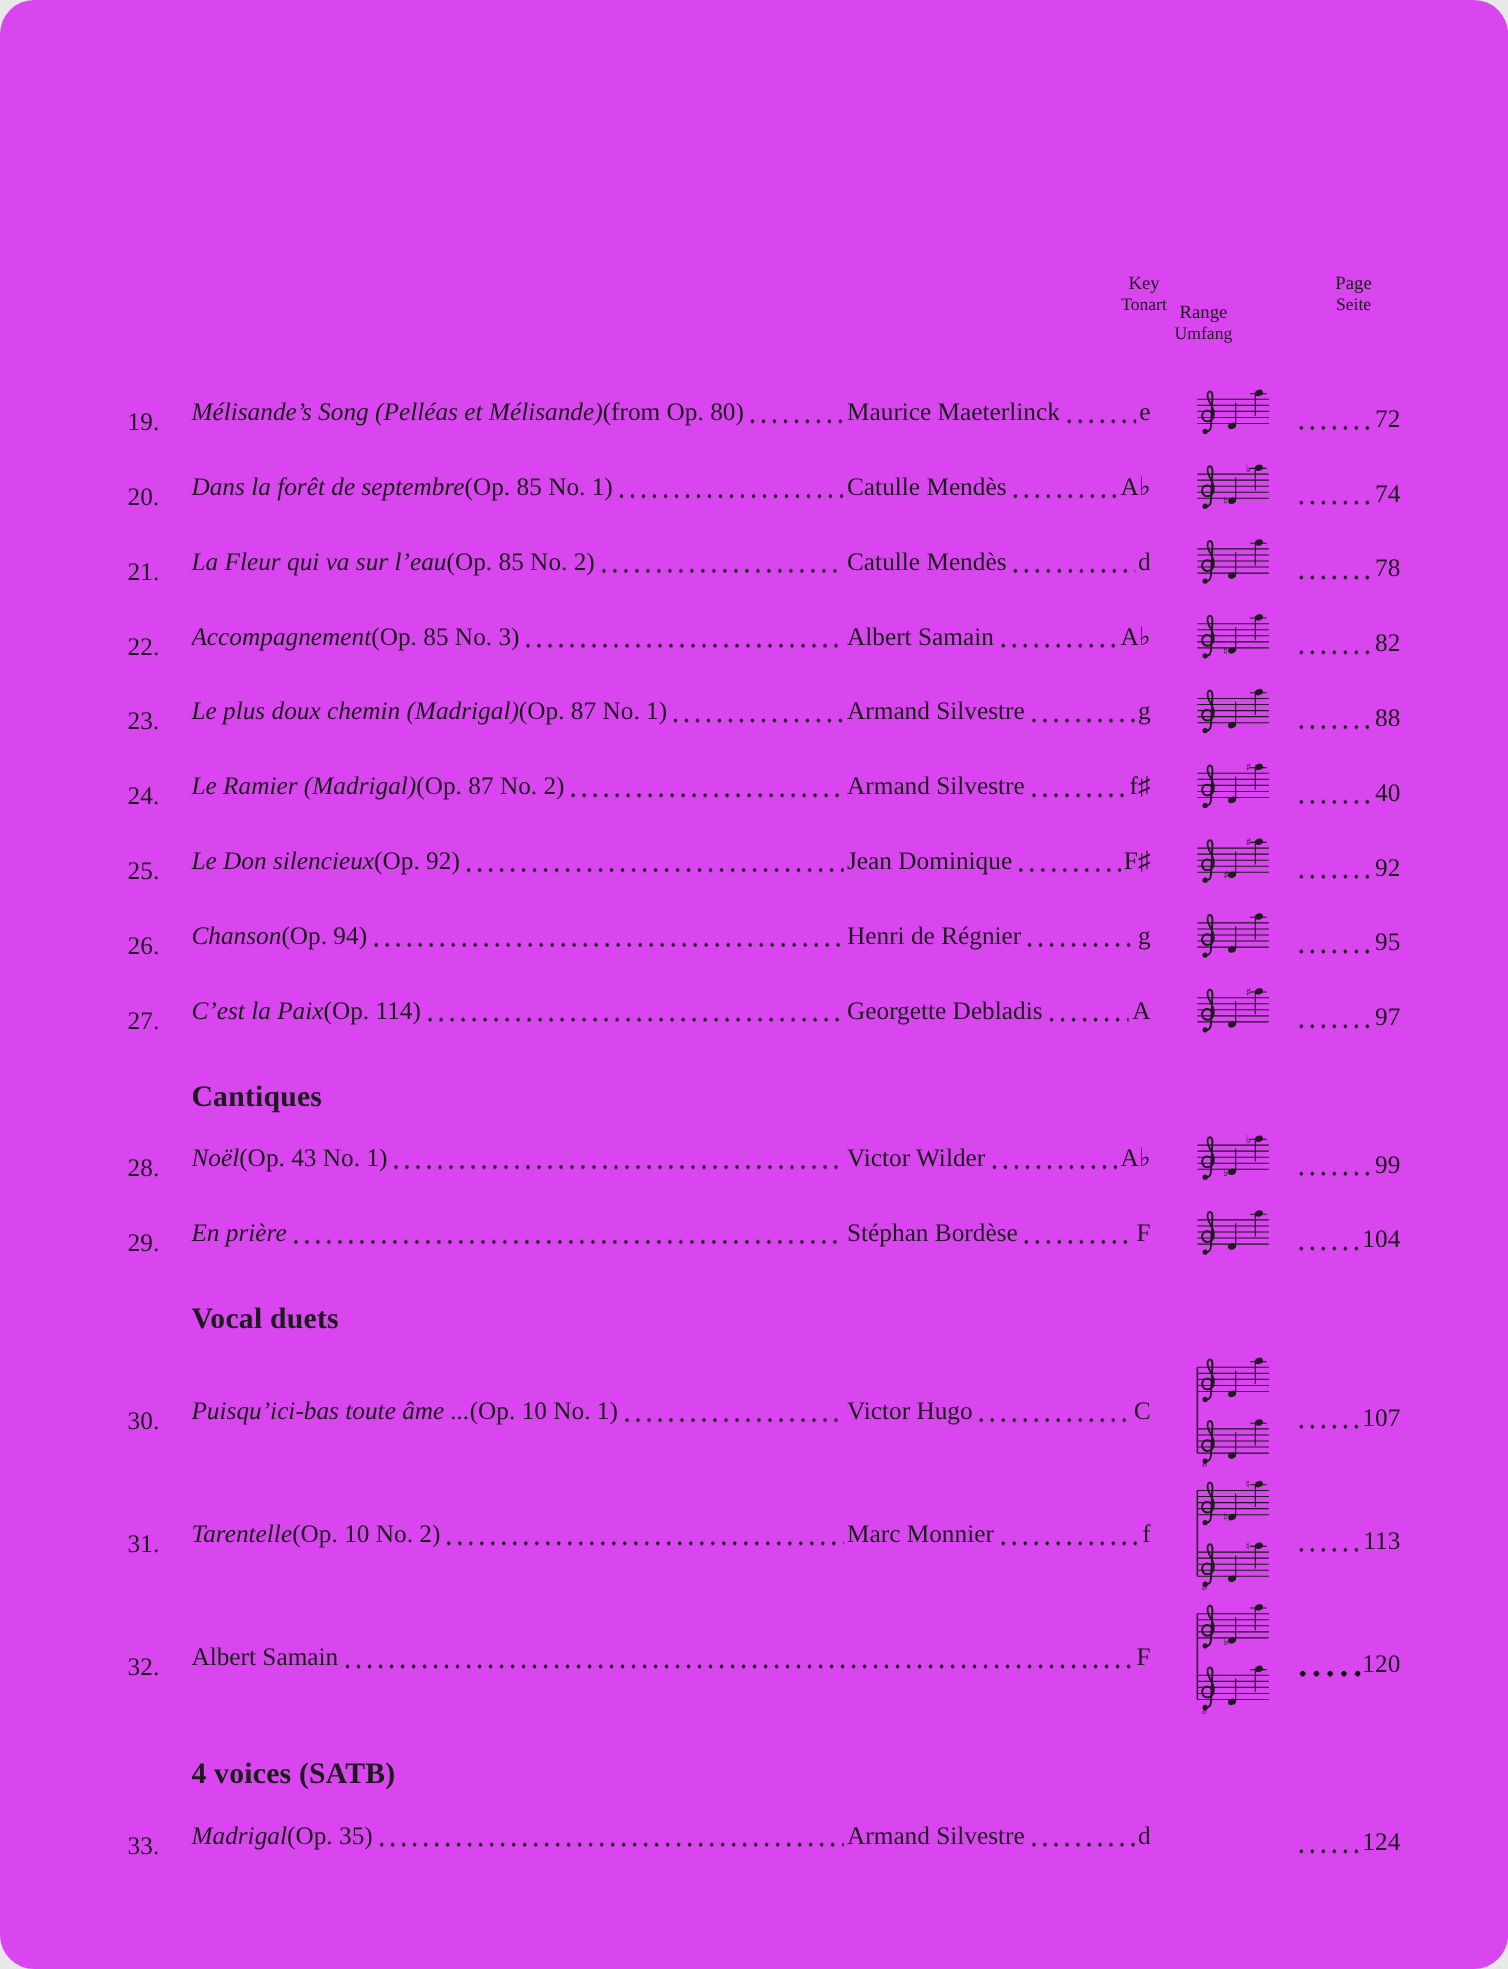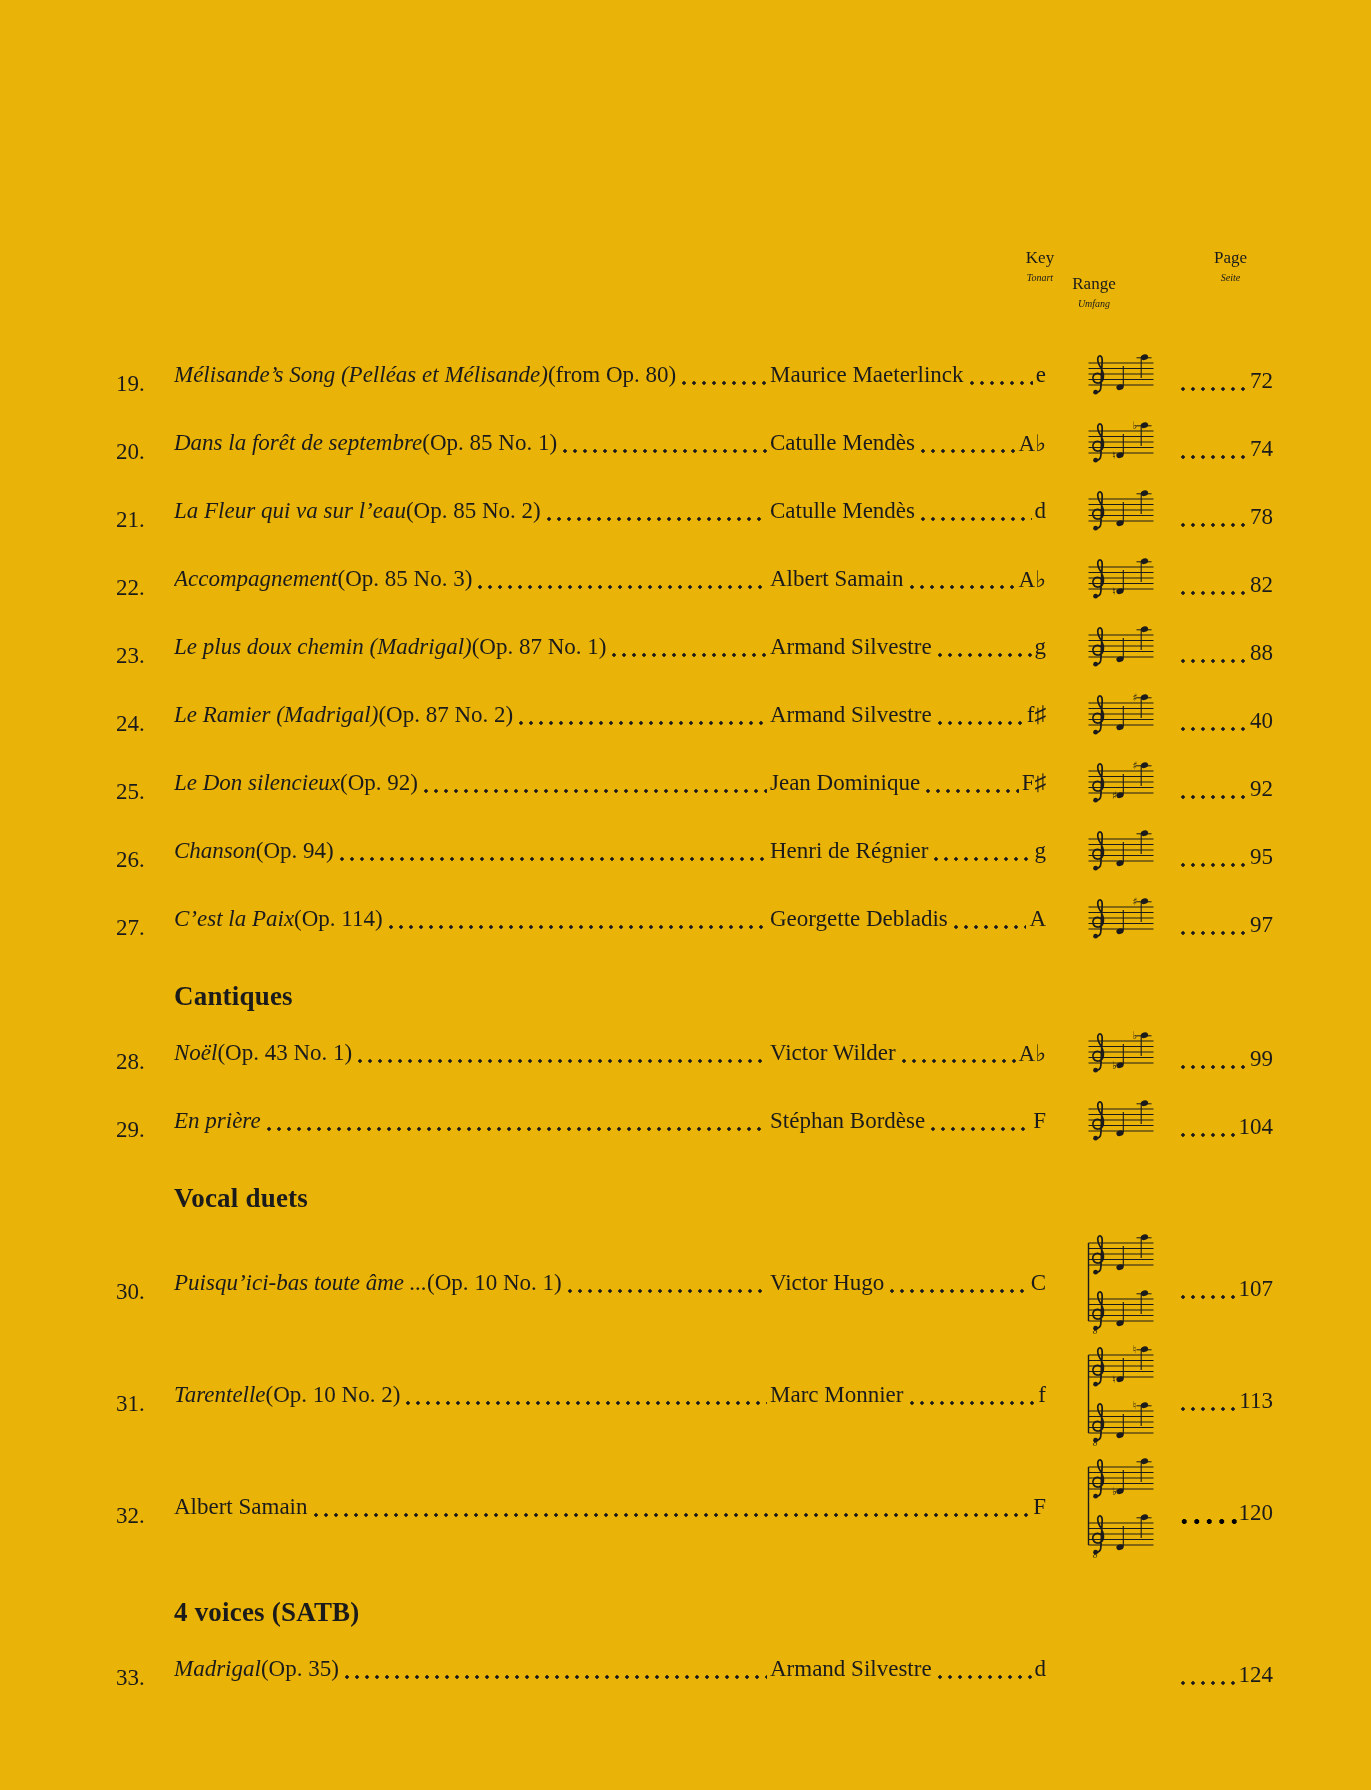--- a/index.html
+++ b/index.html
@@ -1,30 +1,31 @@
 <!DOCTYPE html>
 <html><head>
 <meta charset="utf-8">
 <style>
   html,body{margin:0;padding:0;background:#e8e8e8;}
   .page{
     position:relative;
     width:1371px;height:1790px;
     margin:0 auto;
-    background:#eab308;
+    background:#d946ef;
     color:#1b1b1b;
     font-family:"Liberation Serif","DejaVu Serif",serif;
     overflow:hidden;
+    border-radius:31px;
   }
   
   .toc-header .h-col{position:absolute;top:248px;text-align:center;font-size:17px;line-height:20px;}
   .h-key{left:995px;width:90px;}
   .h-range{left:1044px;width:100px;margin-top:26px;}
   .h-page{left:1183px;width:95px;}
-  .h-de{font-style:italic;font-size:10px;}
+  .h-de{font-size:16px;}
 
   
   #toc-list{position:absolute;top:351px;left:116px;width:1180px;}
   .section-heading{
     font-weight:bold;font-size:27px;line-height:30px;
     margin:38px 0 18px 58px;letter-spacing:.2px;
   }
   .row{display:flex;align-items:center;min-height:48px;margin-bottom:20px;font-size:23px;}
   .row.double{min-height:104px;margin-bottom:8px;}
   .num{width:58px;flex:0 0 58px;margin-top:18px;}

